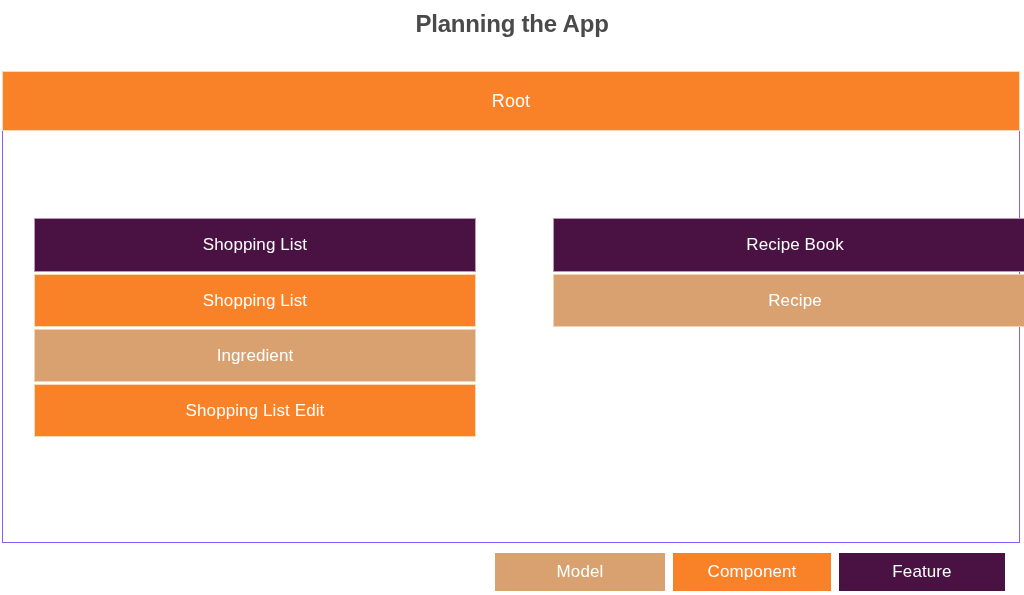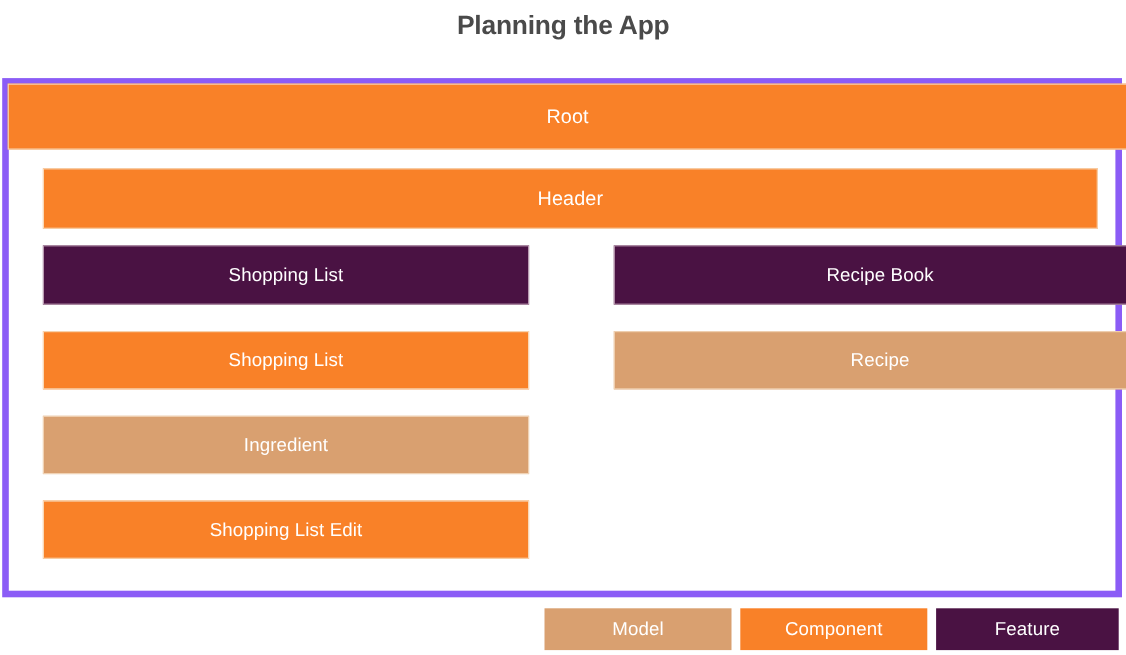--- a/index.html
+++ b/index.html
@@ -31,21 +31,21 @@
   }
 
   
   .diagram {
     position: absolute;
     left: 2px;
     top: 71px;
     width: 1018px;
     height: 472px;
     box-sizing: border-box;
-    border: 6px solid #8b5cf6;
+    border: 1px solid #8b5cf6;
     background: #ffffff;
   }
 
   .node {
     box-sizing: border-box;
     border: 1px solid #f7d9b8;
     color: #ffffff;
     font-size: 17px;
     display: flex;
     align-items: center;
@@ -88,54 +88,53 @@
   .col {
     position: absolute;
     top: 0;
   }
   .col-left  { left: 0px;   width: 442px; }
   .col-right { left: 519px; width: 484px; }
 
   .col .node {
     width: 100%;
     height: 53px;
-    margin-bottom: 24px;
+    margin-bottom: 2px;
     text-align: right;
   }
   .col .node.feature { height: 54px; }
 
   
   .legend {
     position: absolute;
     left: 495px;
     top: 553px;
     width: 524px;
     height: 38px;
     display: flex;
     gap: 8px;
   }
   .legend .node {
     height: 38px;
     font-size: 17px;
     border: none;
   }
   .legend-model     { width: 170px; }
-  .legend-component { width: 170px; }
+  .legend-component { width: 158px; }
   .legend-feature   { width: 166px; }
 </style>
 </head>
 <body>
 
 <div class="page-title">Planning the App</div>
 
 <div class="diagram">
 
   <div class="node component root-bar">Root</div>
 
-  <div class="node component header-bar">Header</div>
 
   <div class="columns">
 
     <div class="col col-left">
       <div class="node feature">Shopping List</div>
       <div class="node component">Shopping List</div>
       <div class="node model">Ingredient</div>
       <div class="node component">Shopping List Edit</div>
     </div>
 

